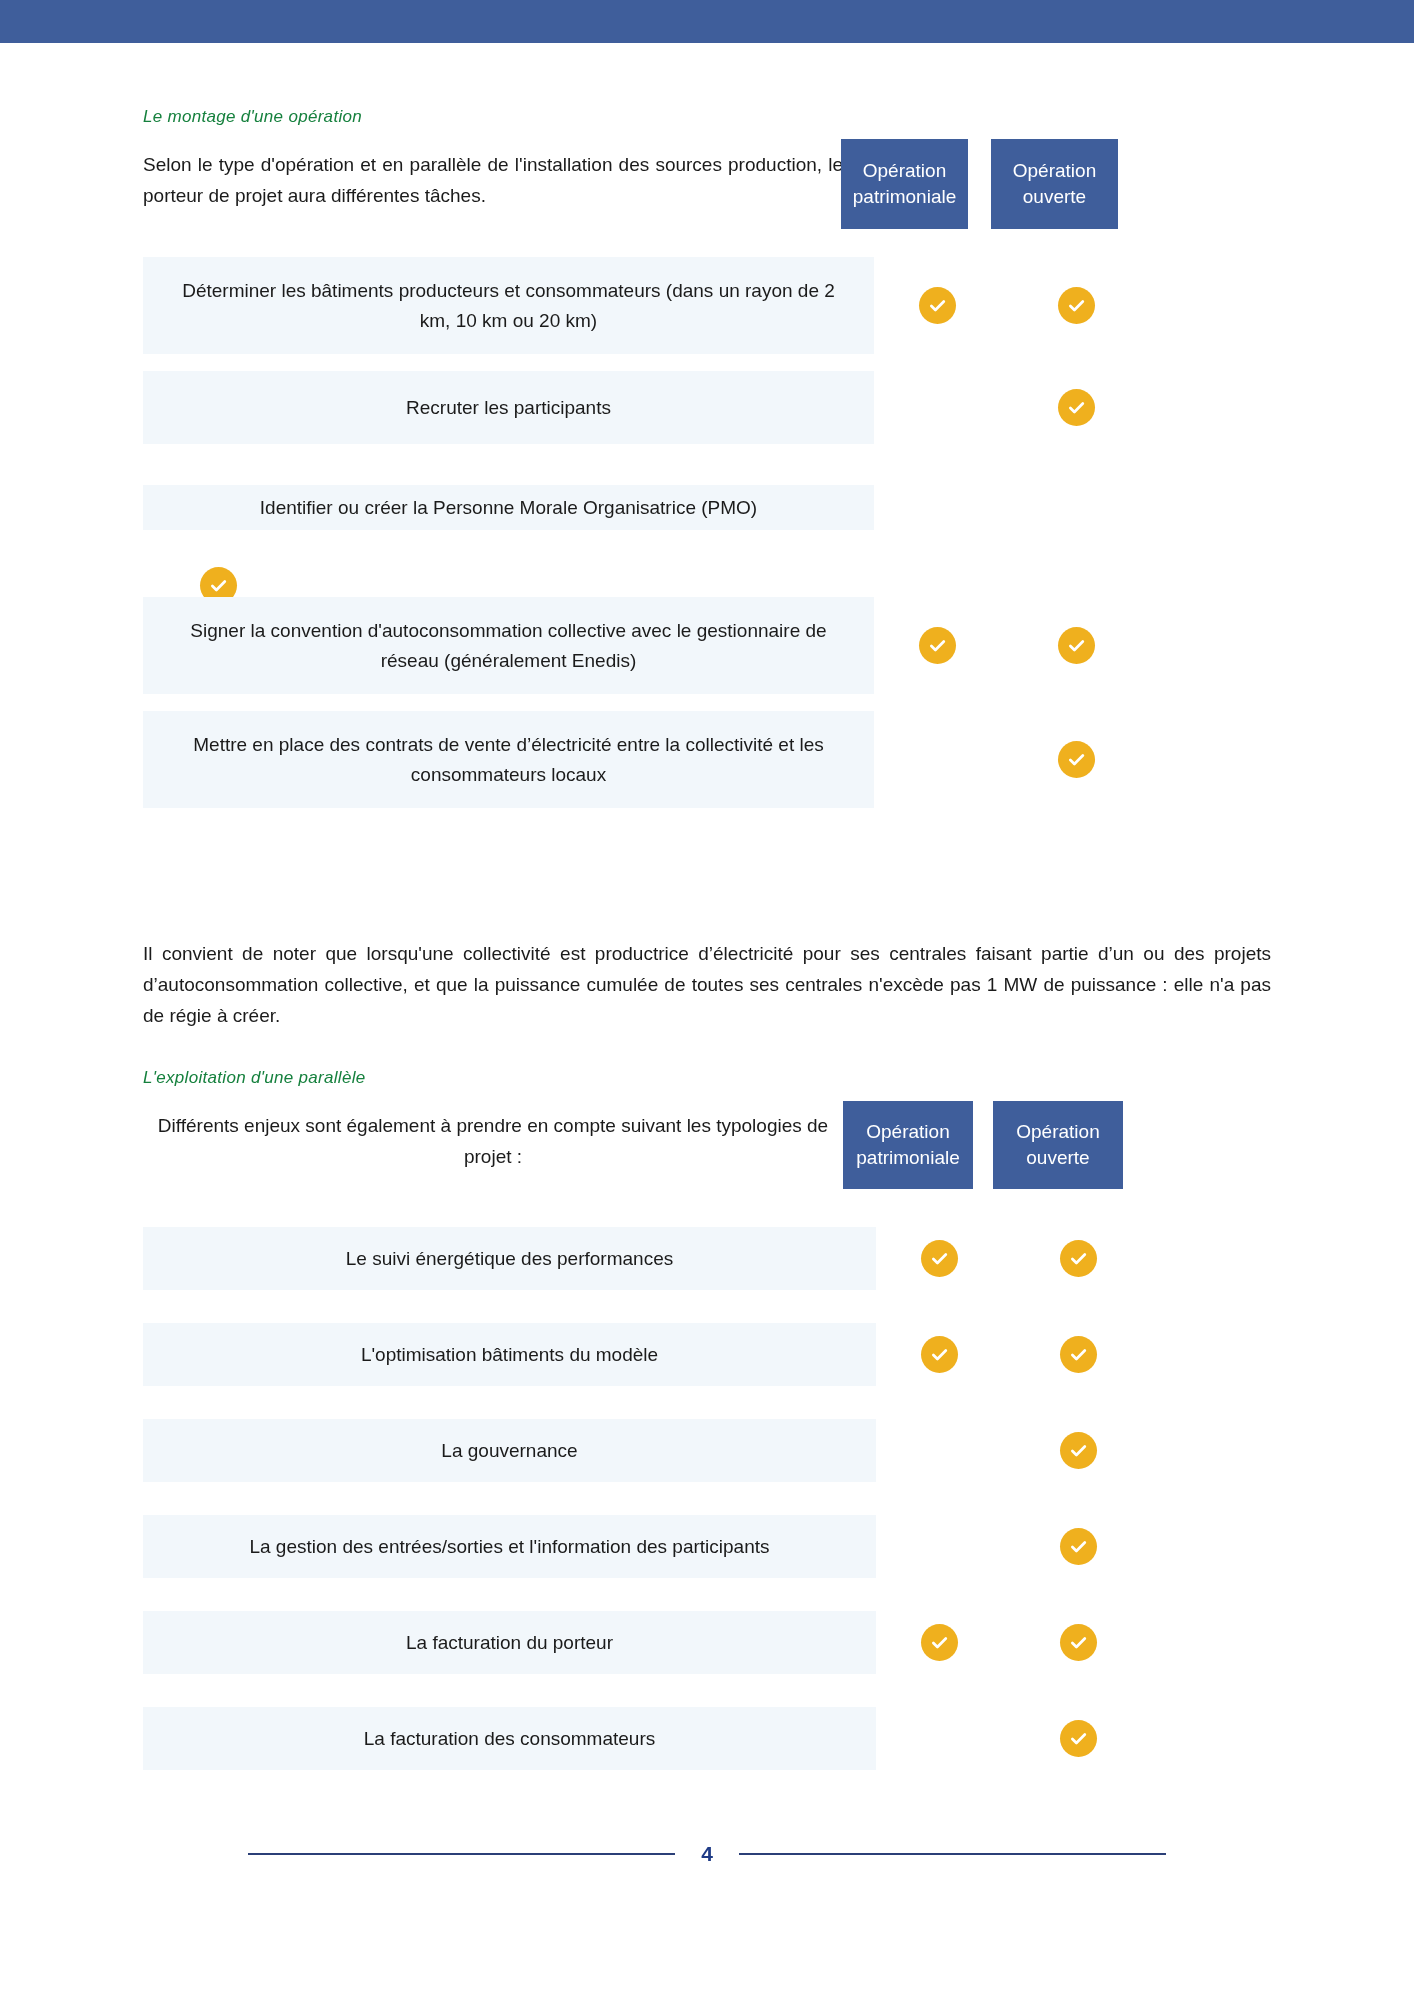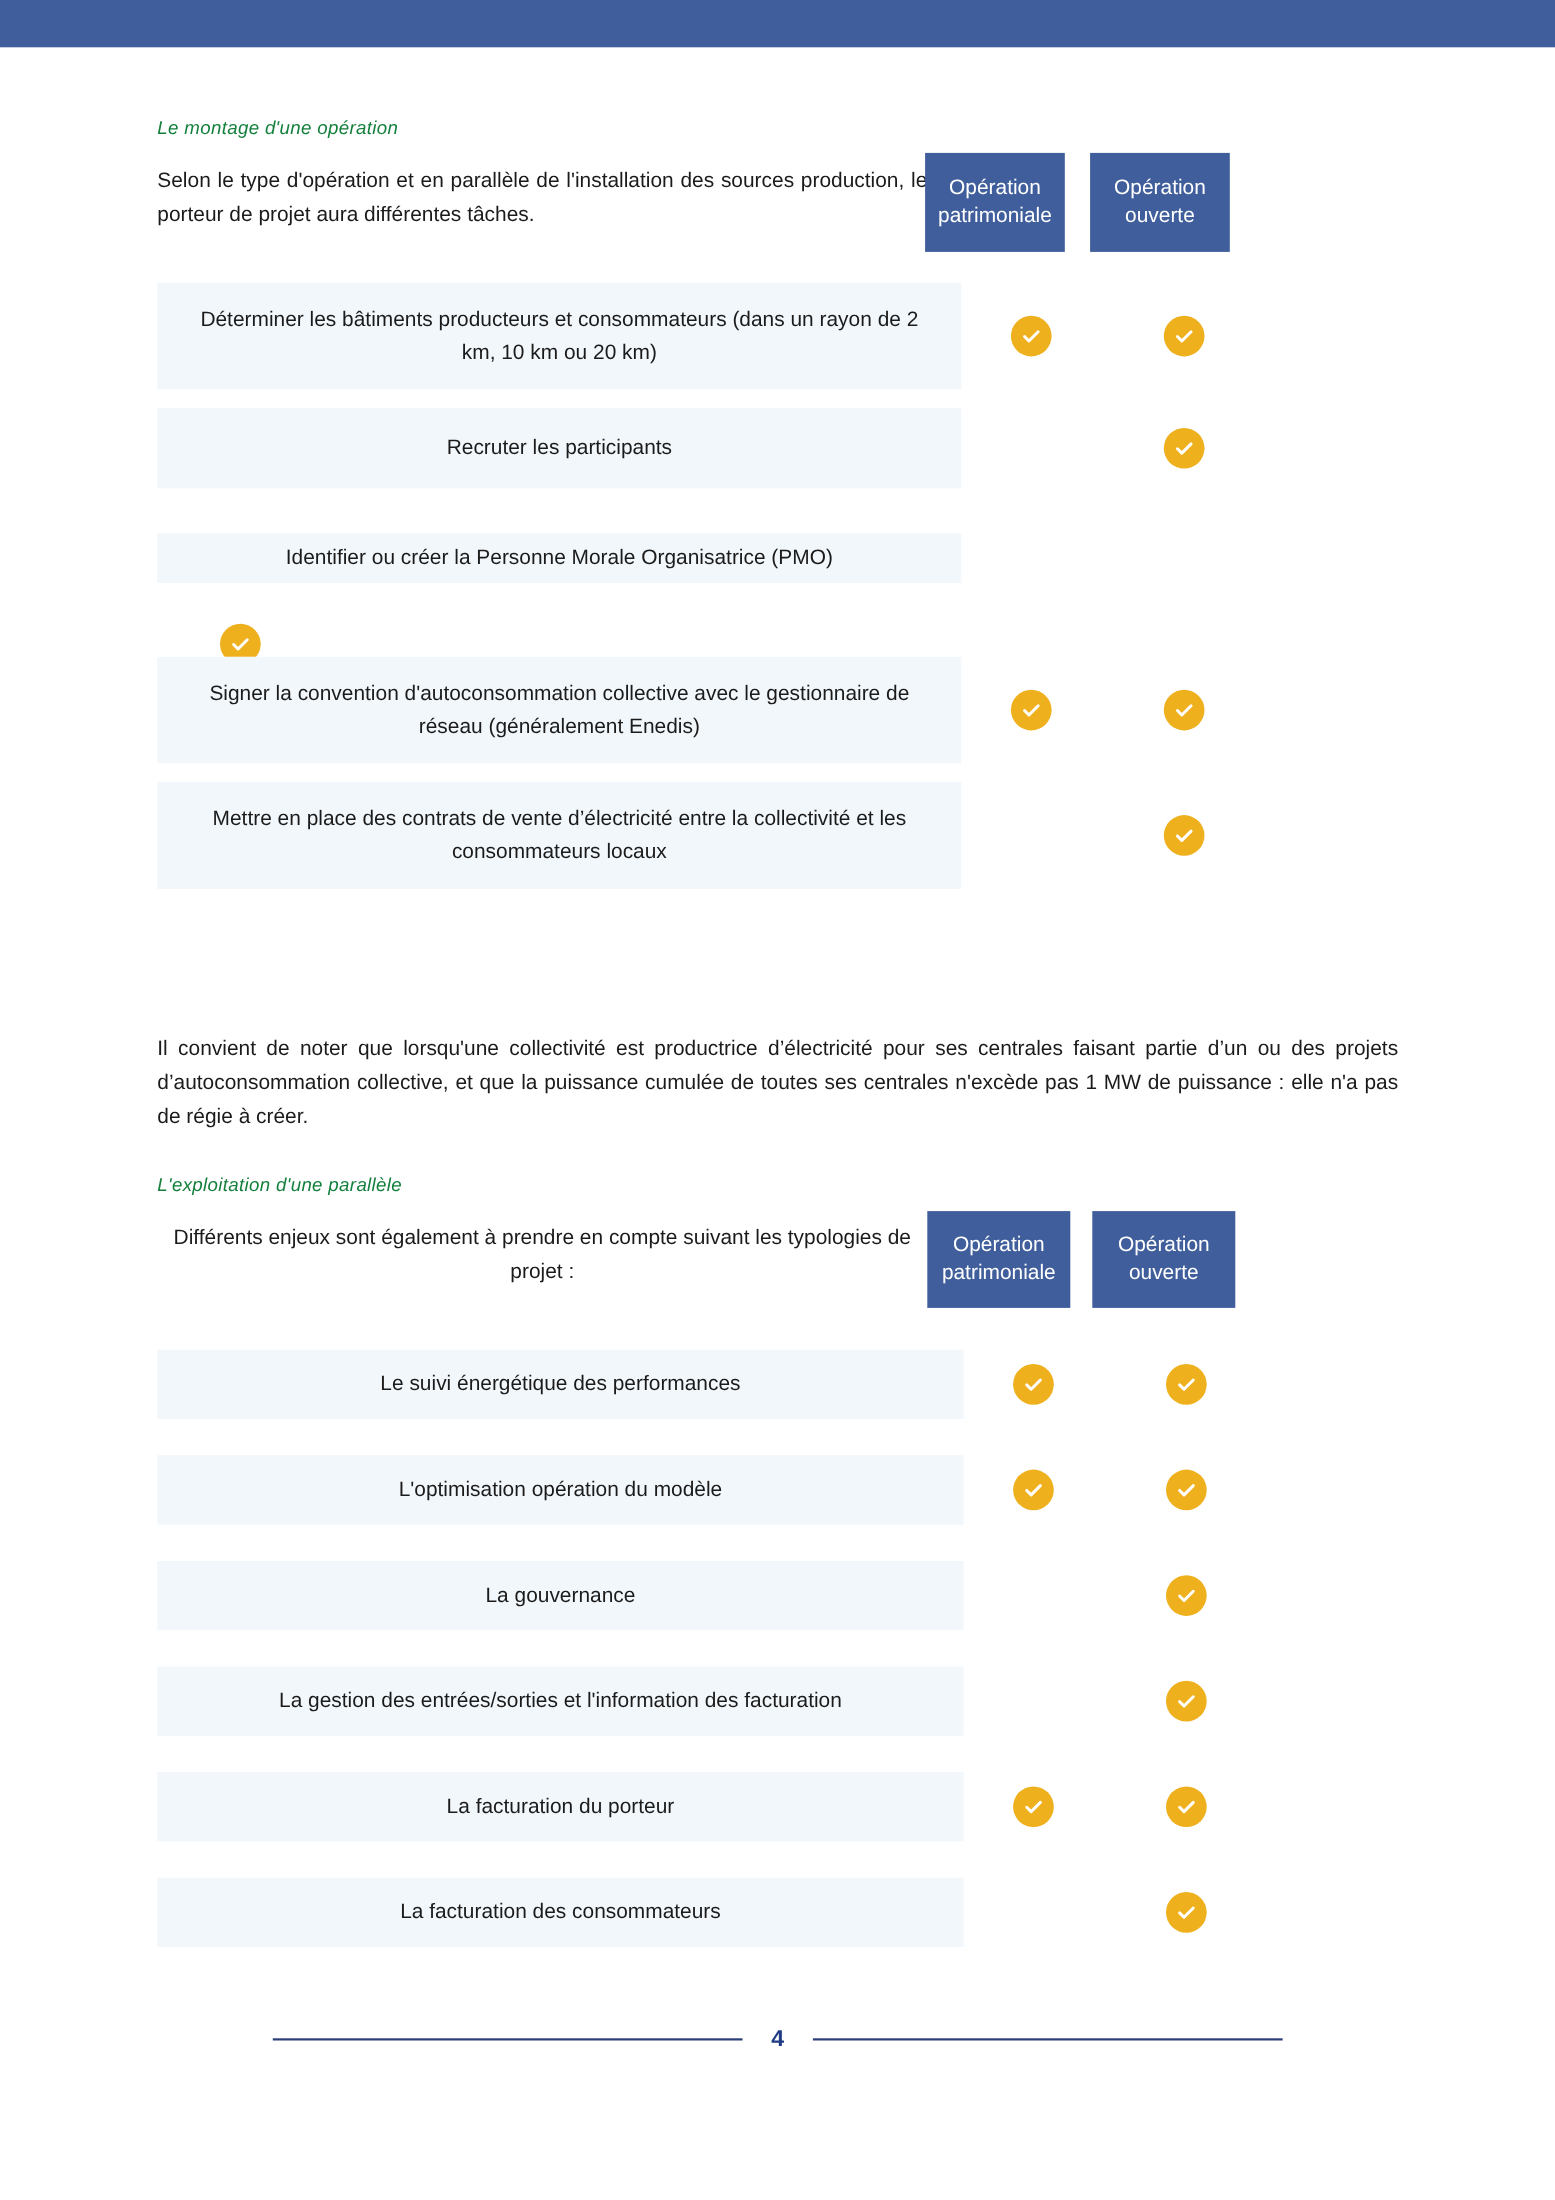--- a/index.html
+++ b/index.html
@@ -288,21 +288,21 @@
         <div class="trow-mark" style="width:150px;">
           <span class="check">
             <svg width="21" height="21" viewBox="0 0 24 24" aria-hidden="true">
                 <path d="M5 12.5l4.6 4.6L19.2 7.5" fill="none" stroke="#ffffff" stroke-width="3.1" stroke-linecap="round" stroke-linejoin="round"></path>
               </svg>
           </span>
         </div>
       </div>
 
       <div class="trow" style="height:63px; margin-bottom:33px;">
-        <div class="trow-label" style="width:733px;">L'optimisation opération du modèle</div>
+        <div class="trow-label" style="width:733px;">L'optimisation bâtiments du modèle</div>
         <div class="trow-mark" style="width:127px;">
           <span class="check">
             <svg width="21" height="21" viewBox="0 0 24 24" aria-hidden="true">
                 <path d="M5 12.5l4.6 4.6L19.2 7.5" fill="none" stroke="#ffffff" stroke-width="3.1" stroke-linecap="round" stroke-linejoin="round"></path>
               </svg>
           </span>
         </div>
         <div class="trow-mark" style="width:150px;">
           <span class="check">
             <svg width="21" height="21" viewBox="0 0 24 24" aria-hidden="true">
@@ -320,21 +320,21 @@
         <div class="trow-mark" style="width:150px;">
           <span class="check">
             <svg width="21" height="21" viewBox="0 0 24 24" aria-hidden="true">
                 <path d="M5 12.5l4.6 4.6L19.2 7.5" fill="none" stroke="#ffffff" stroke-width="3.1" stroke-linecap="round" stroke-linejoin="round"></path>
               </svg>
           </span>
         </div>
       </div>
 
       <div class="trow" style="height:63px; margin-bottom:33px;">
-        <div class="trow-label" style="width:733px;">La gestion des entrées/sorties et l'information des facturation</div>
+        <div class="trow-label" style="width:733px;">La gestion des entrées/sorties et l'information des participants</div>
         <div class="trow-mark" style="width:127px;">
           <span class="check empty"></span>
         </div>
         <div class="trow-mark" style="width:150px;">
           <span class="check">
             <svg width="21" height="21" viewBox="0 0 24 24" aria-hidden="true">
                 <path d="M5 12.5l4.6 4.6L19.2 7.5" fill="none" stroke="#ffffff" stroke-width="3.1" stroke-linecap="round" stroke-linejoin="round"></path>
               </svg>
           </span>
         </div>

